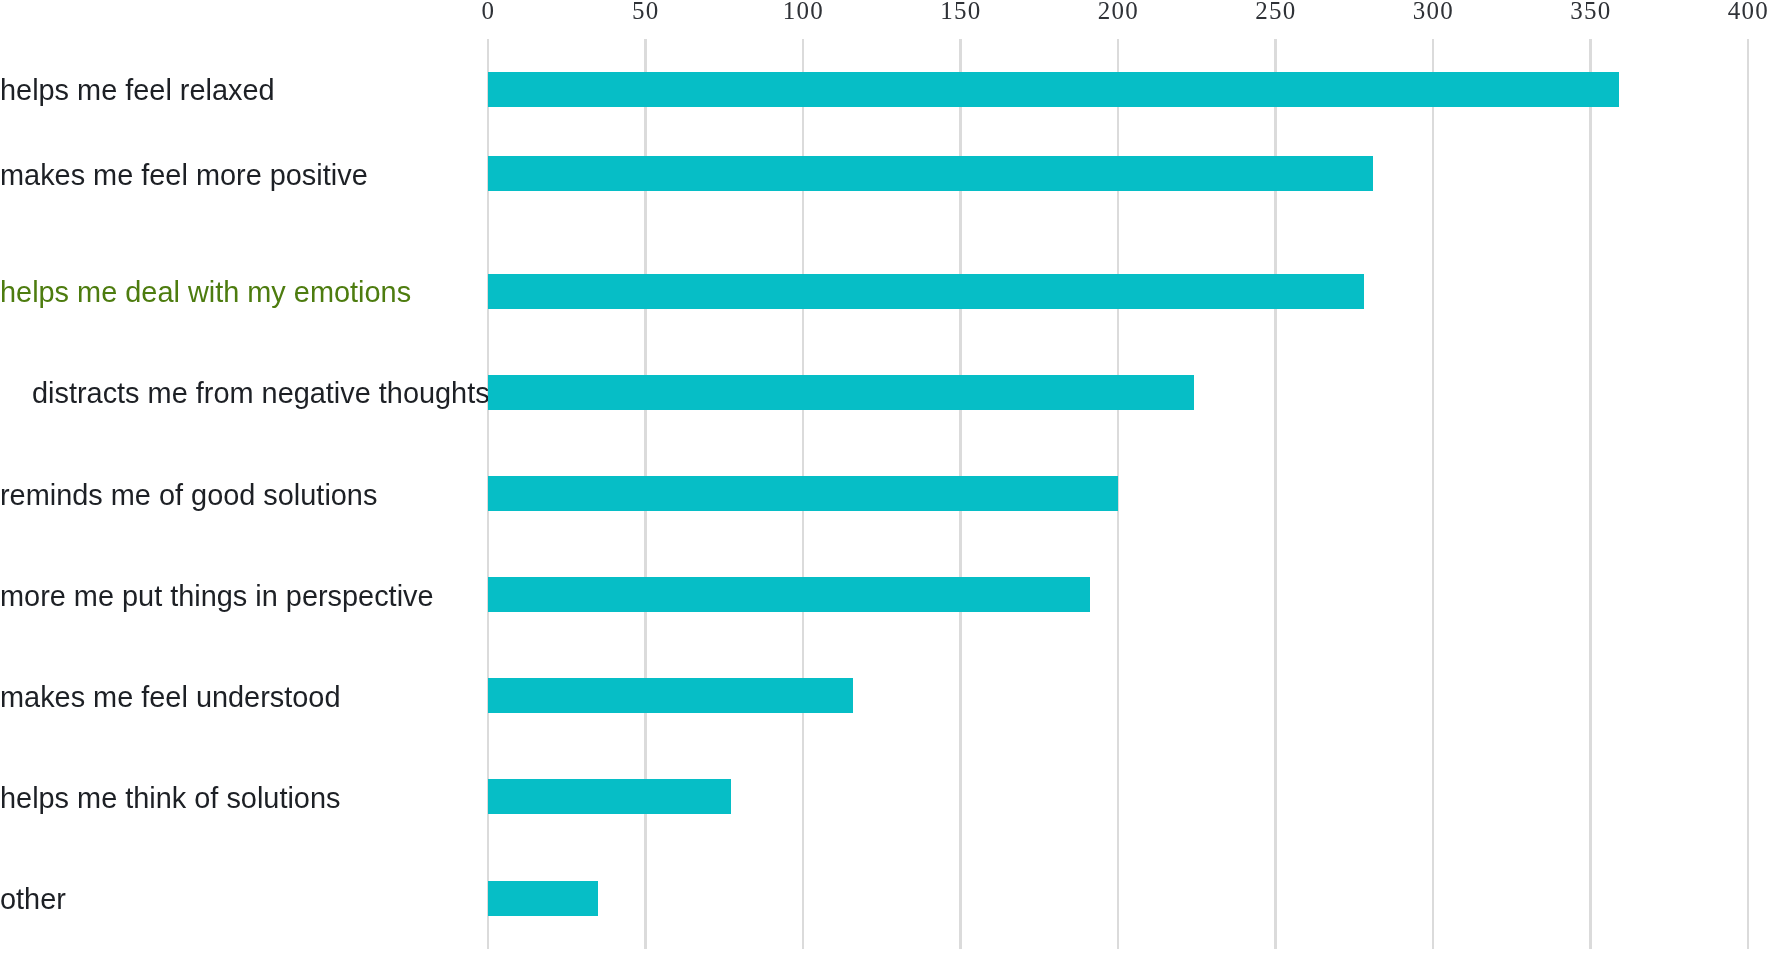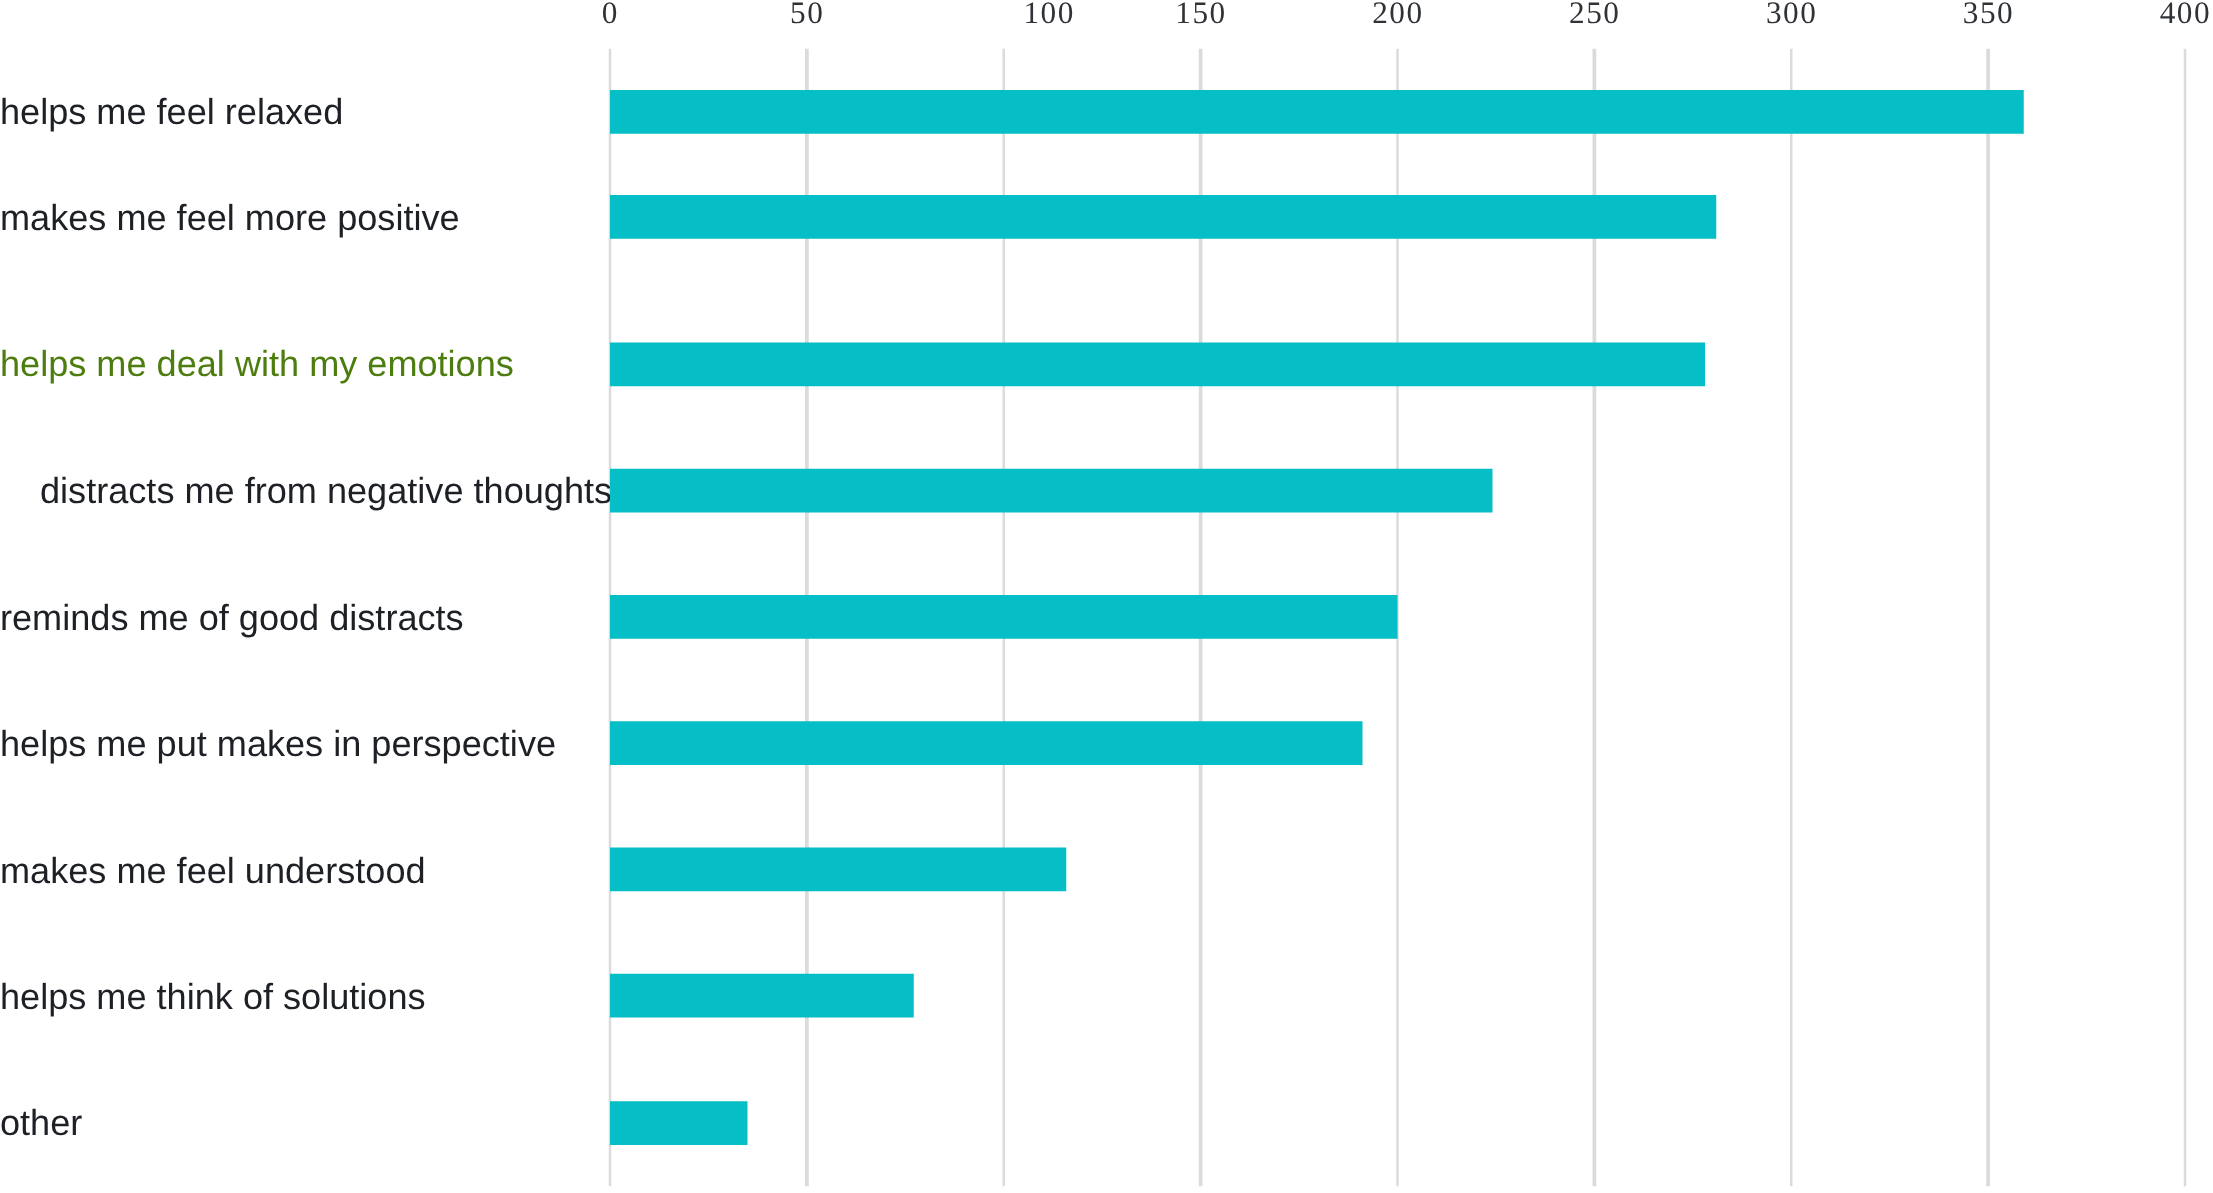--- a/index.html
+++ b/index.html
@@ -96,21 +96,21 @@
     <div class="gridline" style="left: 801.8px; background: rgb(219, 219, 219);"></div>
     <div class="gridline" style="left: 959.3px; background: rgb(219, 219, 219);"></div>
     <div class="gridline" style="left: 1116.8px; background: rgb(219, 219, 219);"></div>
     <div class="gridline" style="left: 1274.3px; background: rgb(219, 219, 219);"></div>
     <div class="gridline" style="left: 1431.8px; background: rgb(219, 219, 219);"></div>
     <div class="gridline" style="left: 1589.3px; background: rgb(219, 219, 219);"></div>
     <div class="gridline" style="left: 1746.8px; background: rgb(219, 219, 219);"></div>
 
     <div class="tick-label" style="left: 488px; color: rgb(47, 50, 55);">0</div>
     <div class="tick-label" style="left: 645.5px; color: rgb(47, 50, 55);">50</div>
-    <div class="tick-label" style="left: 803px; color: rgb(47, 50, 55); margin-left: 36px;">100</div>
+    <div class="tick-label" style="left: 803px; color: rgb(47, 50, 55);">100</div>
     <div class="tick-label" style="left: 960.5px; color: rgb(47, 50, 55);">150</div>
     <div class="tick-label" style="left: 1118px; color: rgb(47, 50, 55);">200</div>
     <div class="tick-label" style="left: 1275.5px; color: rgb(47, 50, 55);">250</div>
     <div class="tick-label" style="left: 1433px; color: rgb(47, 50, 55);">300</div>
     <div class="tick-label" style="left: 1590.5px; color: rgb(47, 50, 55);">350</div>
     <div class="tick-label" style="left: 1748px; color: rgb(47, 50, 55);">400</div>
   </div>
 
   <div id="plot-area">
     <div class="band" style="top: 38.5px; height: 101.133px;">
@@ -123,25 +123,25 @@
     </div>
     <div class="band" style="top: 240.767px; height: 101.133px;">
       <div class="cat-label" style="height: 101.133px; line-height: 101.133px; color: #4d7c0f;">helps me deal with my emotions</div>
       <div class="bar" style="top: 33.0667px; height: 35px; width: 875.7px; background: rgb(6, 190, 198);"></div>
     </div>
     <div class="band" style="top: 341.9px; height: 101.133px;">
       <div class="cat-label" style="height: 101.133px; line-height: 101.133px; color: rgb(29, 32, 37); margin-left: 32px;">distracts me from negative thoughts</div>
       <div class="bar" style="top: 33.0667px; height: 35px; width: 705.6px; background: rgb(6, 190, 198);"></div>
     </div>
     <div class="band" style="top: 443.033px; height: 101.133px;">
-      <div class="cat-label" style="height: 101.133px; line-height: 101.133px; color: rgb(29, 32, 37);">reminds me of good distracts</div>
+      <div class="cat-label" style="height: 101.133px; line-height: 101.133px; color: rgb(29, 32, 37);">reminds me of good solutions</div>
       <div class="bar" style="top: 33.0667px; height: 35px; width: 630px; background: rgb(6, 190, 198);"></div>
     </div>
     <div class="band" style="top: 544.167px; height: 101.133px;">
-      <div class="cat-label" style="height: 101.133px; line-height: 101.133px; color: rgb(29, 32, 37);">helps me put makes in perspective</div>
+      <div class="cat-label" style="height: 101.133px; line-height: 101.133px; color: rgb(29, 32, 37);">more me put things in perspective</div>
       <div class="bar" style="top: 33.0667px; height: 35px; width: 601.65px; background: rgb(6, 190, 198);"></div>
     </div>
     <div class="band" style="top: 645.3px; height: 101.133px;">
       <div class="cat-label" style="height: 101.133px; line-height: 101.133px; color: rgb(29, 32, 37);">makes me feel understood</div>
       <div class="bar" style="top: 33.0667px; height: 35px; width: 365.4px; background: rgb(6, 190, 198);"></div>
     </div>
     <div class="band" style="top: 746.433px; height: 101.133px;">
       <div class="cat-label" style="height: 101.133px; line-height: 101.133px; color: rgb(29, 32, 37);">helps me think of solutions</div>
       <div class="bar" style="top: 33.0667px; height: 35px; width: 242.55px; background: rgb(6, 190, 198);"></div>
     </div>

